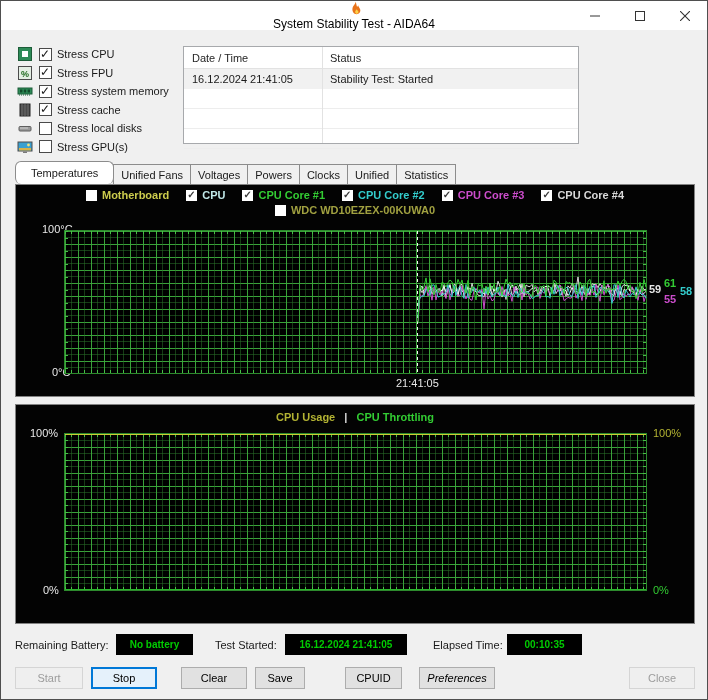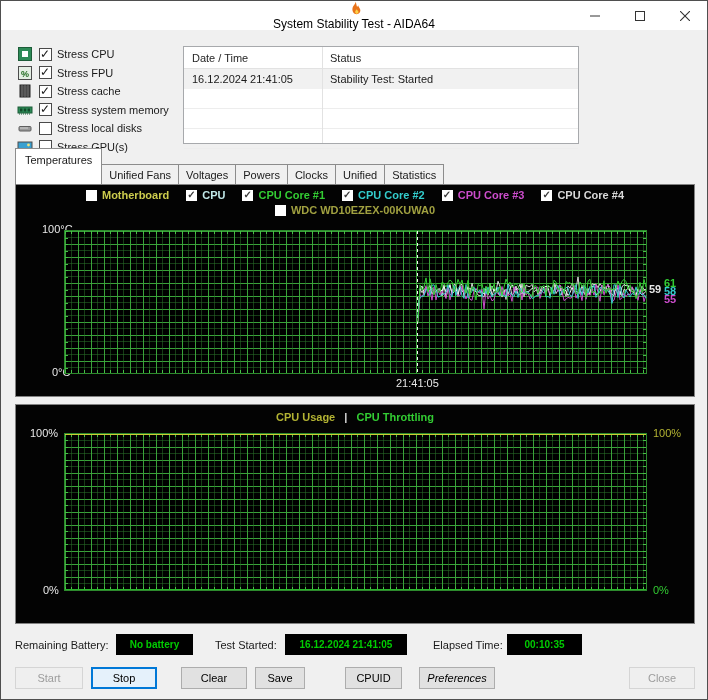--- a/index.html
+++ b/index.html
@@ -32,21 +32,21 @@
   .lt-header .c2{padding-left:8px;}
   .lt-row{height:20px;display:flex;align-items:center;background:#f1f1f1;}
   .lt-row .c1{width:138px;padding-left:8px;box-sizing:border-box;}
   .lt-row .c2{padding-left:8px;}
   .lt-empty{height:19px;border-bottom:1px solid #ededed;}
 
   
   .tabs{position:absolute;left:14px;top:160px;height:23px;display:flex;align-items:flex-end;}
   .tab{height:20px;line-height:20px;padding:0 7px;background:#f0f0f0;border:1px solid #8c8c8c;
        border-bottom:none;margin-right:-1px;box-sizing:border-box;color:#1a1a1a;}
-  .tab.selected{height:36px;line-height:22px;background:#ffffff;position:relative;z-index:2;padding:0 9px;}
+  .tab.selected{height:23px;line-height:22px;background:#ffffff;position:relative;z-index:2;padding:0 15px;border-radius:6px;}
 
   
   .graph-panel{position:absolute;background:#030303;border:1px solid #828282;box-sizing:border-box;}
   #temp-panel{left:14px;top:183px;width:680px;height:213px;}
   #usage-panel{left:14px;top:403px;width:680px;height:220px;}
 
   .led-grid{position:absolute;background-color:#000;
     border:1px solid #2d8a2d;box-sizing:border-box;
     background-image:
       repeating-linear-gradient(to right, rgba(60,170,60,.95) 0 1px, transparent 1px 6px, rgba(40,110,40,.55) 6px 7px, transparent 7px 13px),
@@ -141,41 +141,41 @@
             <rect x="1.5" y="1.5" width="13" height="13" fill="#e4eee4" stroke="#4c4c4c"></rect>
             <text x="8" y="11.5" font-size="9" font-weight="bold" text-anchor="middle" fill="#1f6b1f" font-family="Liberation Sans, sans-serif">%</text>
           </svg>
       </span>
       <span class="checkbox checked"></span>
       <span>Stress FPU</span>
     </div>
     <div class="stress-row">
       <span class="opt-icon">
         <svg width="16" height="16" viewBox="0 0 16 16">
-            <rect x="3" y="2" width="10" height="12" fill="#4a4a4a" stroke="#222"></rect>
-            <line x1="5" y1="2" x2="5" y2="14" stroke="#6a6a6a"></line>
-            <line x1="8" y1="2" x2="8" y2="14" stroke="#6a6a6a"></line>
-            <line x1="11" y1="2" x2="11" y2="14" stroke="#6a6a6a"></line>
-          </svg>
-      </span>
-      <span class="checkbox checked"></span>
-      <span>Stress cache</span>
-    </div>
-    <div class="stress-row">
-      <span class="opt-icon">
-        <svg width="16" height="16" viewBox="0 0 16 16">
             <rect x="1" y="5" width="14" height="6" fill="#2d8a57" stroke="#1c5c38"></rect>
             <rect x="3" y="6.5" width="2.4" height="3" fill="#124a2a"></rect>
             <rect x="6.8" y="6.5" width="2.4" height="3" fill="#124a2a"></rect>
             <rect x="10.6" y="6.5" width="2.4" height="3" fill="#124a2a"></rect>
             <line x1="2" y1="12" x2="14" y2="12" stroke="#1c5c38" stroke-dasharray="1 1"></line>
           </svg>
       </span>
       <span class="checkbox checked"></span>
       <span>Stress system memory</span>
+    </div>
+    <div class="stress-row">
+      <span class="opt-icon">
+        <svg width="16" height="16" viewBox="0 0 16 16">
+            <rect x="3" y="2" width="10" height="12" fill="#4a4a4a" stroke="#222"></rect>
+            <line x1="5" y1="2" x2="5" y2="14" stroke="#6a6a6a"></line>
+            <line x1="8" y1="2" x2="8" y2="14" stroke="#6a6a6a"></line>
+            <line x1="11" y1="2" x2="11" y2="14" stroke="#6a6a6a"></line>
+          </svg>
+      </span>
+      <span class="checkbox checked"></span>
+      <span>Stress cache</span>
     </div>
     <div class="stress-row">
       <span class="opt-icon">
         <svg width="16" height="16" viewBox="0 0 16 16">
             <rect x="2" y="6.5" width="12" height="4.5" rx="1" fill="#9a9a9a" stroke="#5f5f5f"></rect>
             <rect x="3" y="7.5" width="8" height="1" fill="#cfcfcf"></rect>
           </svg>
       </span>
       <span class="checkbox"></span>
       <span>Stress local disks</span>
@@ -268,21 +268,21 @@
           <polyline points="353,90.5 354,78.6 355,63.4 357,66.0 359,62.5 361,54.7 363,65.1 365,59.2 367,69.2 369,55.8 371,68.9 373,59.7 375,63.9 377,60.0 379,63.1 381,67.6 383,54.5 385,68.9 387,60.8 389,56.4 391,60.9 393,65.1 395,64.5 397,55.2 399,61.6 401,68.0 403,62.6 405,68.3 407,69.3 409,59.8 411,57.3 413,61.2 415,61.9 417,58.4 419,77.9 421,59.1 423,68.0 425,64.7 427,69.8 429,68.5 431,60.5 433,62.8 435,64.9 437,55.5 439,64.2 441,58.5 443,65.1 445,62.5 447,70.4 449,55.5 451,62.0 453,58.3 455,58.0 457,69.0 459,55.2 461,64.0 463,61.5 465,68.2 467,65.1 469,56.6 471,56.7 473,56.1 475,67.4 477,60.1 479,62.3 481,56.6 483,59.5 485,62.7 487,61.3 489,60.4 491,56.3 493,60.5 495,54.1 497,60.1 499,69.5 501,68.4 503,66.2 505,67.2 507,66.5 509,54.8 511,67.1 513,61.9 515,61.0 517,69.6 519,54.4 521,68.3 523,62.1 525,64.4 527,57.2 529,64.1 531,53.5 533,61.3 535,70.3 537,53.9 539,63.8 541,56.8 543,53.7 545,56.2 547,70.9 549,69.2 551,61.8 553,53.8 555,68.7 557,66.7 559,62.3 561,65.7 563,62.8 565,63.7 567,55.7 569,59.3 571,63.5 573,69.3 575,58.5 577,59.7 579,70.5 581,64.2" fill="none" stroke="#cc4dcc" stroke-width="1"></polyline>
           <polyline points="353,86.2 354,69.1 355,67.3 357,64.8 359,65.1 361,58.5 363,59.0 365,64.5 367,54.3 369,53.8 371,59.0 373,66.1 375,65.4 377,63.3 379,63.2 381,60.9 383,53.7 385,62.5 387,65.8 389,54.5 391,64.5 393,57.6 395,55.4 397,64.5 399,67.4 401,53.4 403,67.0 405,63.2 407,60.3 409,56.3 411,60.6 413,61.1 415,58.8 417,66.0 419,57.1 421,62.8 423,56.2 425,61.1 427,66.0 429,63.0 431,62.5 433,56.0 435,64.0 437,63.8 439,64.7 441,65.9 443,53.7 445,61.8 447,64.0 449,65.7 451,60.0 453,66.5 455,57.0 457,59.9 459,62.2 461,60.8 463,61.0 465,63.4 467,67.4 469,66.6 471,64.7 473,64.7 475,63.3 477,61.3 479,57.2 481,66.2 483,65.3 485,67.3 487,55.9 489,63.3 491,57.3 493,54.3 495,64.6 497,59.8 499,59.9 501,56.3 503,57.1 505,64.5 507,65.3 509,60.1 511,53.4 513,67.5 515,56.7 517,64.5 519,54.6 521,57.4 523,62.1 525,55.4 527,57.8 529,54.0 531,66.4 533,62.1 535,56.2 537,57.3 539,59.0 541,60.1 543,59.4 545,62.2 547,72.4 549,53.7 551,54.5 553,66.5 555,53.8 557,63.8 559,67.0 561,59.1 563,62.7 565,66.0 567,62.4 569,63.6 571,55.8 573,63.8 575,61.0 577,63.9 579,63.6 581,66.9" fill="none" stroke="#33cccc" stroke-width="1"></polyline>
           <polyline points="353,91.1 354,72.8 355,53.9 357,59.2 359,56.0 361,46.9 363,61.2 365,47.8 367,56.6 369,63.8 371,53.5 373,61.1 375,60.8 377,51.3 379,52.4 381,56.0 383,51.6 385,49.0 387,50.8 389,61.0 391,55.9 393,48.4 395,53.6 397,49.1 399,58.0 401,62.0 403,49.3 405,64.7 407,55.6 409,58.5 411,69.0 413,53.6 415,54.9 417,52.8 419,61.8 421,55.3 423,63.6 425,52.1 427,58.4 429,53.3 431,61.0 433,60.7 435,55.2 437,64.4 439,56.3 441,48.1 443,53.1 445,51.1 447,56.6 449,54.1 451,52.7 453,54.5 455,60.9 457,61.2 459,52.4 461,62.3 463,62.1 465,63.7 467,64.6 469,55.3 471,54.7 473,62.3 475,55.6 477,56.3 479,54.4 481,64.5 483,53.9 485,56.2 487,62.8 489,49.0 491,51.2 493,58.5 495,56.8 497,55.5 499,62.7 501,50.5 503,52.3 505,51.5 507,53.9 509,53.4 511,62.8 513,61.9 515,50.9 517,55.6 519,53.3 521,66.7 523,50.2 525,48.3 527,62.0 529,60.2 531,61.4 533,64.5 535,60.0 537,62.7 539,49.7 541,62.3 543,57.0 545,57.9 547,58.9 549,58.1 551,56.9 553,50.0 555,54.9 557,50.5 559,48.3 561,50.6 563,58.3 565,54.1 567,61.2 569,59.6 571,67.7 573,61.6 575,51.3 577,61.6 579,48.4 581,56.4" fill="none" stroke="#33cc33" stroke-width="1"></polyline>
         </svg>
     </div>
 
     <span class="time-label" style="left:356px;top:192px;">21:41:05</span>
 
     <span class="cur-val" style="left: 633px; top: 99px; color: rgb(230, 230, 230);">59</span>
     <span class="cur-val" style="left: 648px; top: 93px; color: rgb(51, 204, 51);">61</span>
-    <span class="cur-val" style="left: 648px; top: 101px; color: rgb(51, 204, 204);">58</span>
+    <span class="cur-val" style="left: 664px; top: 101px; color: rgb(51, 204, 204);">58</span>
     <span class="cur-val" style="left: 648px; top: 109px; color: rgb(204, 77, 204);">55</span>
   </div>
 
   <div class="graph-panel" id="usage-panel">
     <div class="usage-header">
       <span style="color: rgb(179, 179, 51);">CPU Usage</span>
       <span class="sep">|</span>
       <span style="color: rgb(51, 204, 51);">CPU Throttling</span>
     </div>
 

